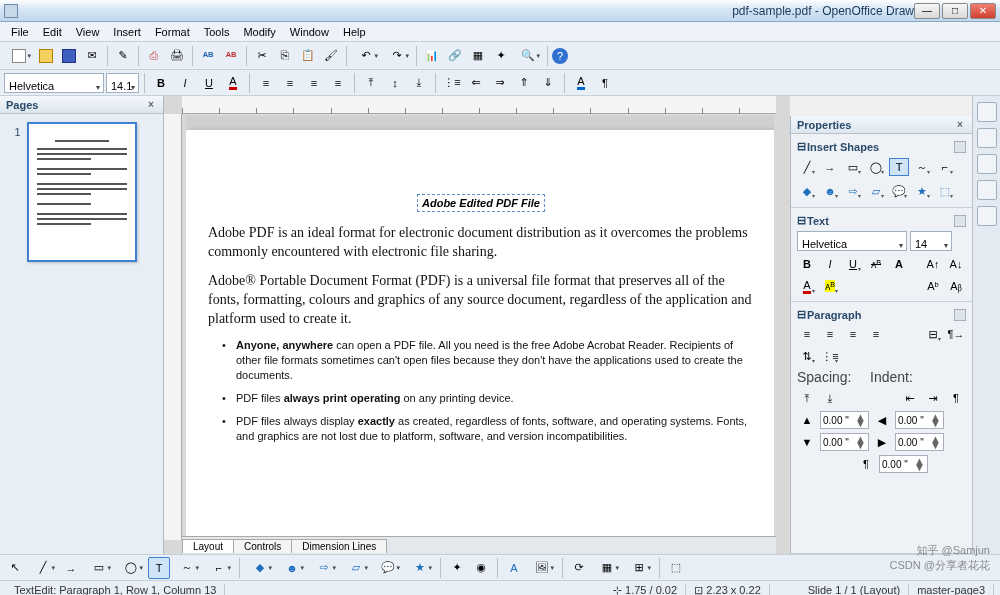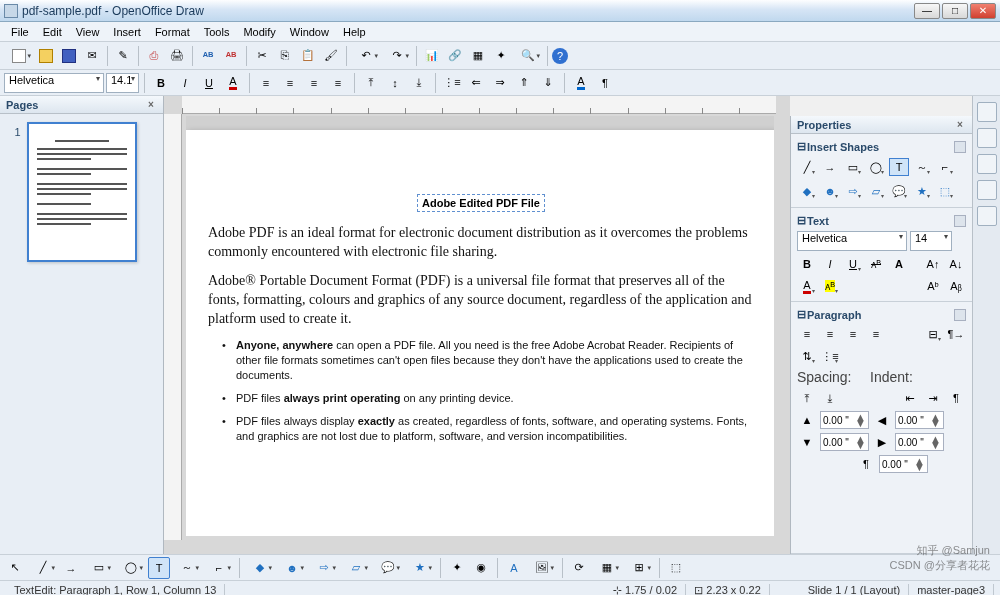--- a/index.html
+++ b/index.html
@@ -1,36 +1,36 @@
 <!DOCTYPE html>
 <html><head>
 <meta charset="utf-8">
 <style>
 * { margin:0; padding:0; box-sizing:border-box; font-family:"Segoe UI",Tahoma,sans-serif; font-size:11px; }
 body { width:1000px; height:595px; background:#f0f0f0; overflow:hidden; position:relative; }
 .title-bar { height:22px; background:linear-gradient(#fdfeff,#d6e5f5 45%,#c0d8ee); display:flex; align-items:center; padding:0 4px; border-bottom:1px solid #8aa8c0; }
 .title-bar .icon { width:14px; height:14px; background:#c7d8e8; border:1px solid #6a8aa8; margin-right:4px; }
-.title-bar .title { flex:1; color:#1a3a5a; font-size:12px; }
+.title-bar .title { flex:1; color:#1a3a5a; font-size:12px;text-align:right; }
 .win-btns { display:flex; gap:2px; }
 .win-btn { width:26px; height:16px; border:1px solid #888; border-radius:2px; display:flex; align-items:center; justify-content:center; font-size:10px; }
 .win-min,.win-max { background:linear-gradient(#f7f7f7,#d8d8d8); }
 .win-close { background:linear-gradient(#f08070,#d04030); color:#fff; }
 
 .menu-bar { height:20px; background:#eef3f9; display:flex; align-items:center; padding:0 4px; border-bottom:1px solid #c8d0d8; }
 .menu-item { padding:2px 7px; cursor:default; }
 
 .toolbar { height:28px; background:#e9eff6; display:flex; align-items:center; padding:0 4px; border-bottom:1px solid #c8d0d8; gap:1px; }
 .tb-btn { width:22px; height:22px; display:flex; align-items:center; justify-content:center; border:1px solid transparent; border-radius:2px; position:relative; }
 .tb-btn.drop { width:30px; }
 .tb-btn.drop::after { content:"▾"; font-size:7px; position:absolute; right:2px; color:#444; }
 .sep { width:1px; height:20px; background:#b8c0c8; margin:0 3px; }
 .icon-shape { width:14px; height:14px; display:inline-block; }
 
 .format-bar { height:26px; background:#e9eff6; display:flex; align-items:center; padding:0 4px; border-bottom:1px solid #c8d0d8; gap:2px; }
-.combo { height:20px; border:1px solid #a0b0c0; background:#fff; display:flex; align-items:flex-start; padding:0 27px 0 4px; position:relative; }
+.combo { height:20px; border:1px solid #a0b0c0; background:#fff; display:flex; align-items:flex-end; padding:0 27px 0 4px; position:relative; }
 .combo::after { content:"▾"; position:absolute; right:3px; font-size:8px; color:#444; }
 .combo.font { width:100px; }
 .combo.size { width:16px; }
 
 .main { display:flex; height:458px; }
 .pages-panel { width:164px; background:#e8eef5; border-right:1px solid #b0b8c0; display:flex; flex-direction:column; }
 .panel-hdr { height:18px; background:linear-gradient(#f4f8fc,#dde6ef); border-bottom:1px solid #b8c0c8; display:flex; align-items:center; padding:0 6px; font-weight:bold; color:#2a4a6a; }
 .panel-close { margin-left:auto; width:12px; height:12px; display:flex; align-items:center; justify-content:center; font-size:10px; color:#666; }
 .thumb-area { flex:1; padding:8px; overflow:auto; }
 .thumb { width:110px; height:140px; background:#fff; border:2px solid #4080d0; box-shadow:1px 1px 3px rgba(0,0,0,.2); margin:0 auto; padding:10px 8px; position:relative; }
@@ -39,21 +39,21 @@
 .thumb-line.short { width:60%; }
 .thumb-line.gap { margin-top:8px; }
 
 .doc-area { flex:1; background:#d8d8d8; position:relative; overflow:hidden; }
 .ruler-h { position:absolute; top:0; left:18px; right:14px; height:18px; background:#f4f4f4; border-bottom:1px solid #aaa; }
 .ruler-tick { display:flex; height:100%; }
 .ruler-tick span { flex:1; border-left:1px solid #888; height:6px; margin-top:12px; }
 .ruler-v { position:absolute; top:18px; left:0; width:18px; bottom:14px; background:#f4f4f4; border-right:1px solid #aaa; }
 .page-wrap { position:absolute; top:20px; left:22px; right:16px; bottom:18px; overflow:auto; background:#d0d0d0; }
 .page { width:590px; min-height:760px; background:#fff; margin:14px auto; box-shadow:2px 2px 6px rgba(0,0,0,.3); padding:18px 22px; position:relative; }
-.text-sel { border:1px dashed #6090d0; display:inline-block; padding:2px 4px; }
+.text-sel { border:1px dashed #6090d0; display:inline-block; padding:2px 4px;font-style:italic; }
 .doc-title { text-align:center; font-family:Arial; font-size:17px; font-weight:bold; margin:44px 0 12px; }
 .doc-para { font-family:"Times New Roman",serif; font-size:14px; line-height:1.35; margin:10px 0; color:#111; }
 .doc-list { font-family:"Times New Roman",serif; font-size:14px; line-height:1.35; margin:8px 0 8px 14px; color:#111; display:flex; }
 .doc-list .bullet { width:14px; }
 .doc-list .body { flex:1; }
 .tab-strip { position:absolute; bottom:0; left:18px; right:14px; height:18px; background:#e4e8ec; border-top:1px solid #aaa; display:flex; align-items:center; }
 .tab { padding:1px 10px; background:#f4f4f4; border:1px solid #aaa; border-bottom:none; margin-right:-1px; font-size:10px; }
 .tab.active { background:#fff; }
 
 .props-panel { width:182px; background:#eef2f7; border-left:1px solid #b0b8c0; display:flex; flex-direction:column; overflow:hidden;margin-top:20px; }
@@ -248,20 +248,25 @@
         <div class="doc-list">
             <span class="bullet">•</span>
             <span class="body"><span>PDF files </span><b>always print operating</b><span> on any printing device.</span></span>
           </div>
         <div class="doc-list">
             <span class="bullet">•</span>
             <span class="body"><span>PDF files always display </span><b>exactly</b><span> as created, regardless of fonts, software, and operating systems. Fonts, and graphics are not lost due to platform, software, and version incompatibilities.</span></span>
           </div>
       </div>
     </div>
+    <div class="tab-strip">
+      <div class="tab active">Layout</div>
+      <div class="tab">Controls</div>
+      <div class="tab">Dimension Lines</div>
+    </div>
   </div>
 
   <div class="props-panel">
     <div class="panel-hdr">
       <span>Properties</span>
       <span class="panel-close">×</span>
     </div>
 
     <div class="section">
       <div class="sec-hdr">

